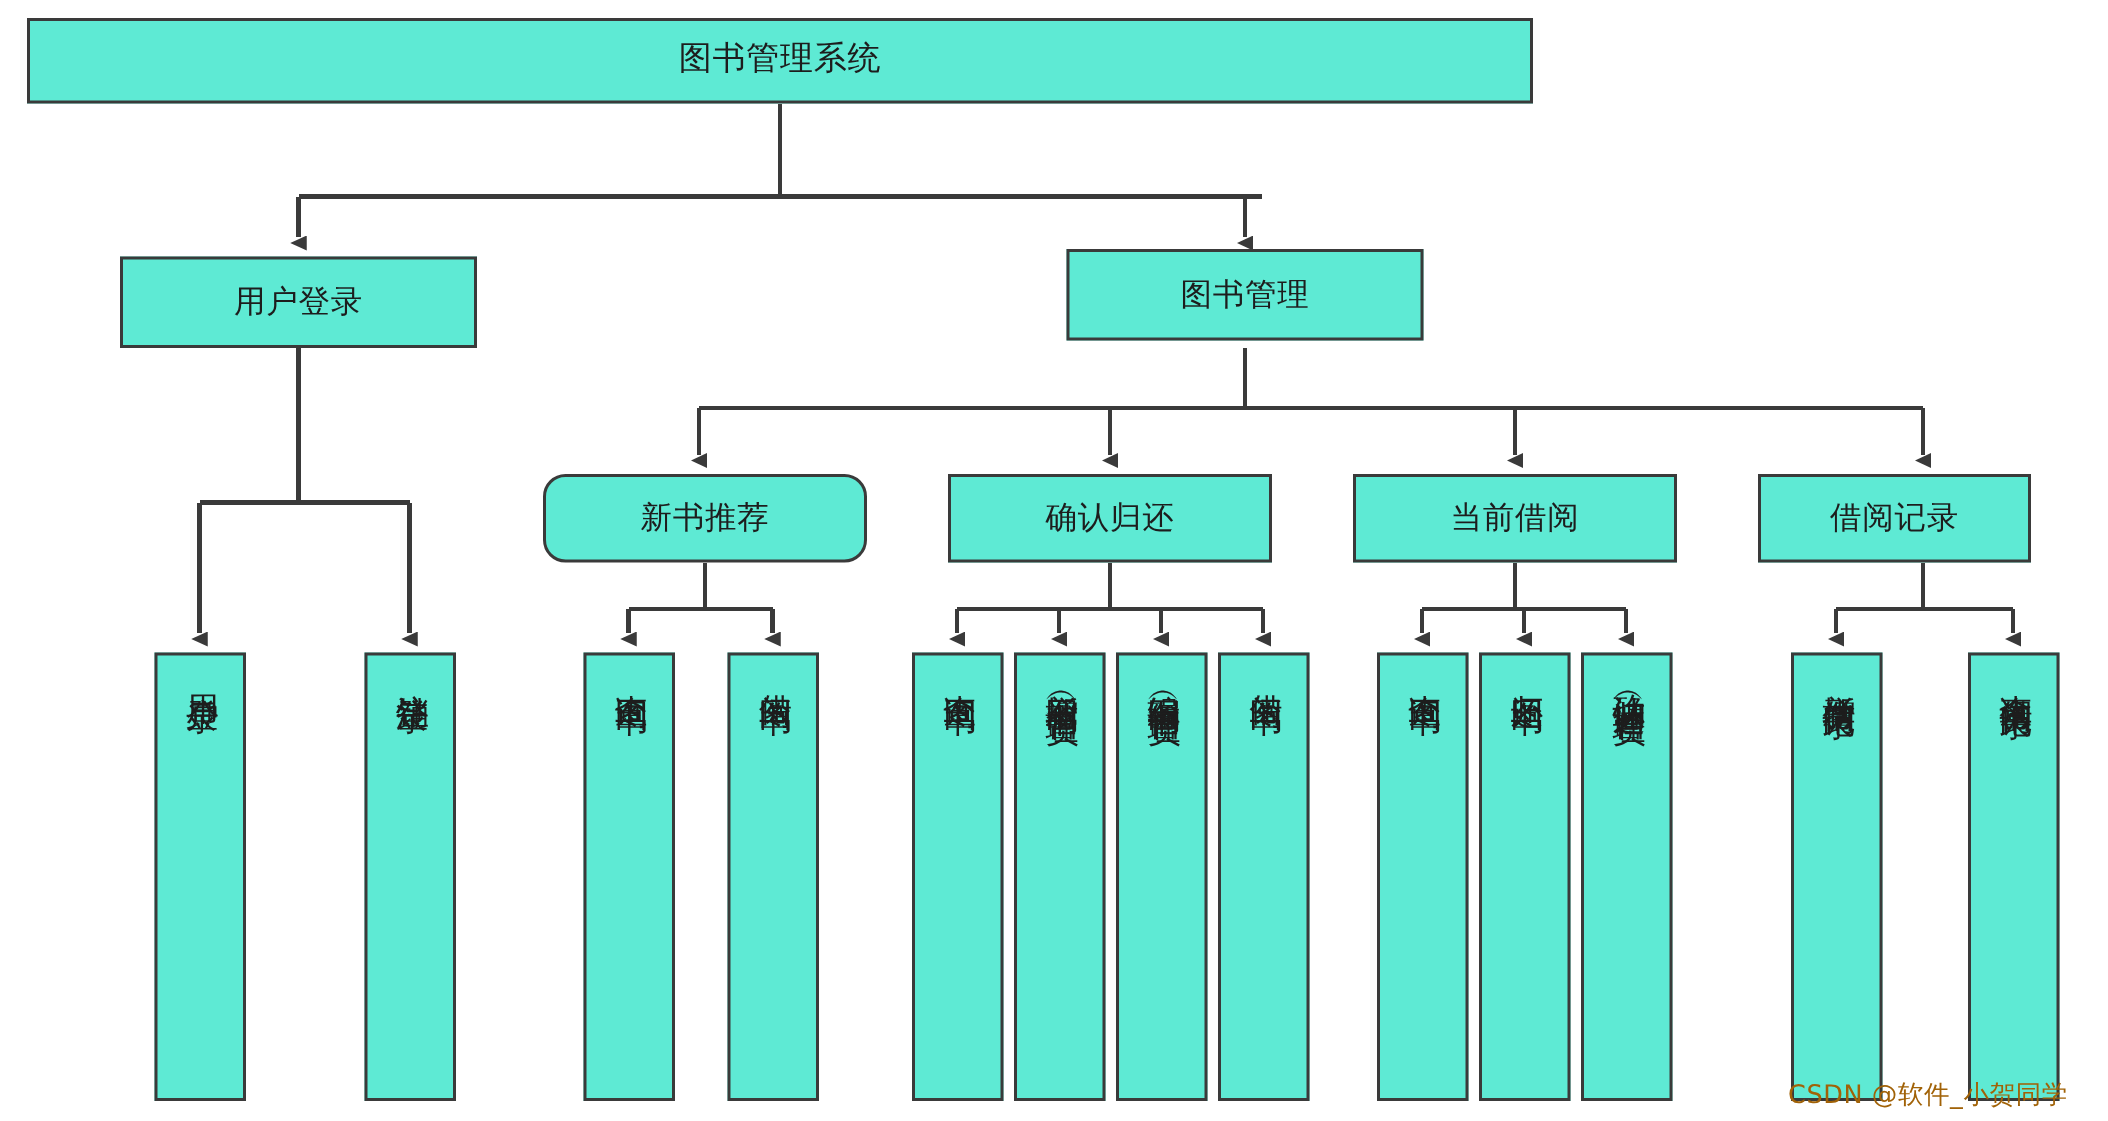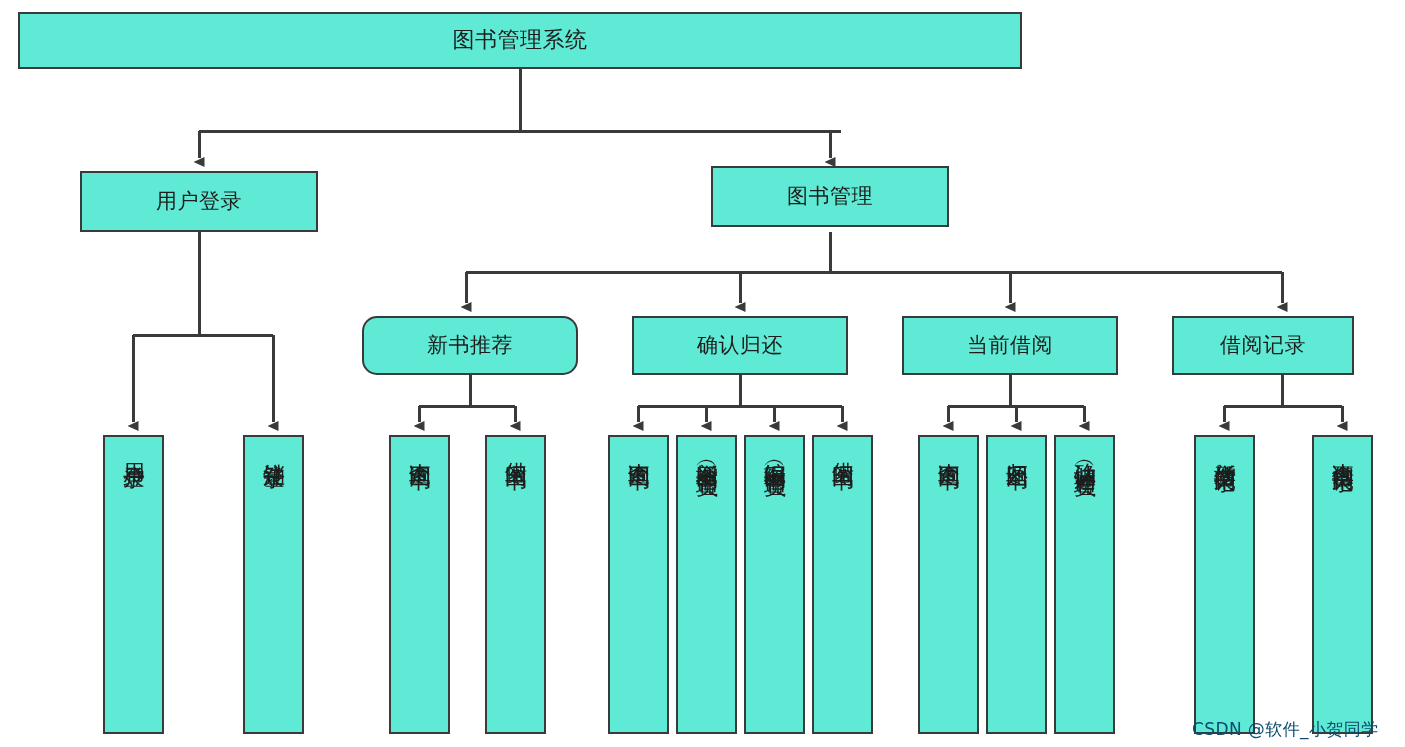--- a/index.html
+++ b/index.html
@@ -57,21 +57,21 @@
     writing-mode: vertical-rl;
     text-orientation: upright;
     font-size: 22px;
     line-height: 1.04;
     letter-spacing: 2px;
     white-space: nowrap;
   }
   .watermark {
     position: absolute;
     font-size: 17px;
-    color: #0c4a6e;
+    color: #a16207;
     white-space: nowrap;
     letter-spacing: 0.4px;
   }
 </style>
 </head>
 <body>
 
 <div id="canvas">
 
   <svg id="edges" viewBox="0 0 1405 747" xmlns="http://www.w3.org/2000/svg">

